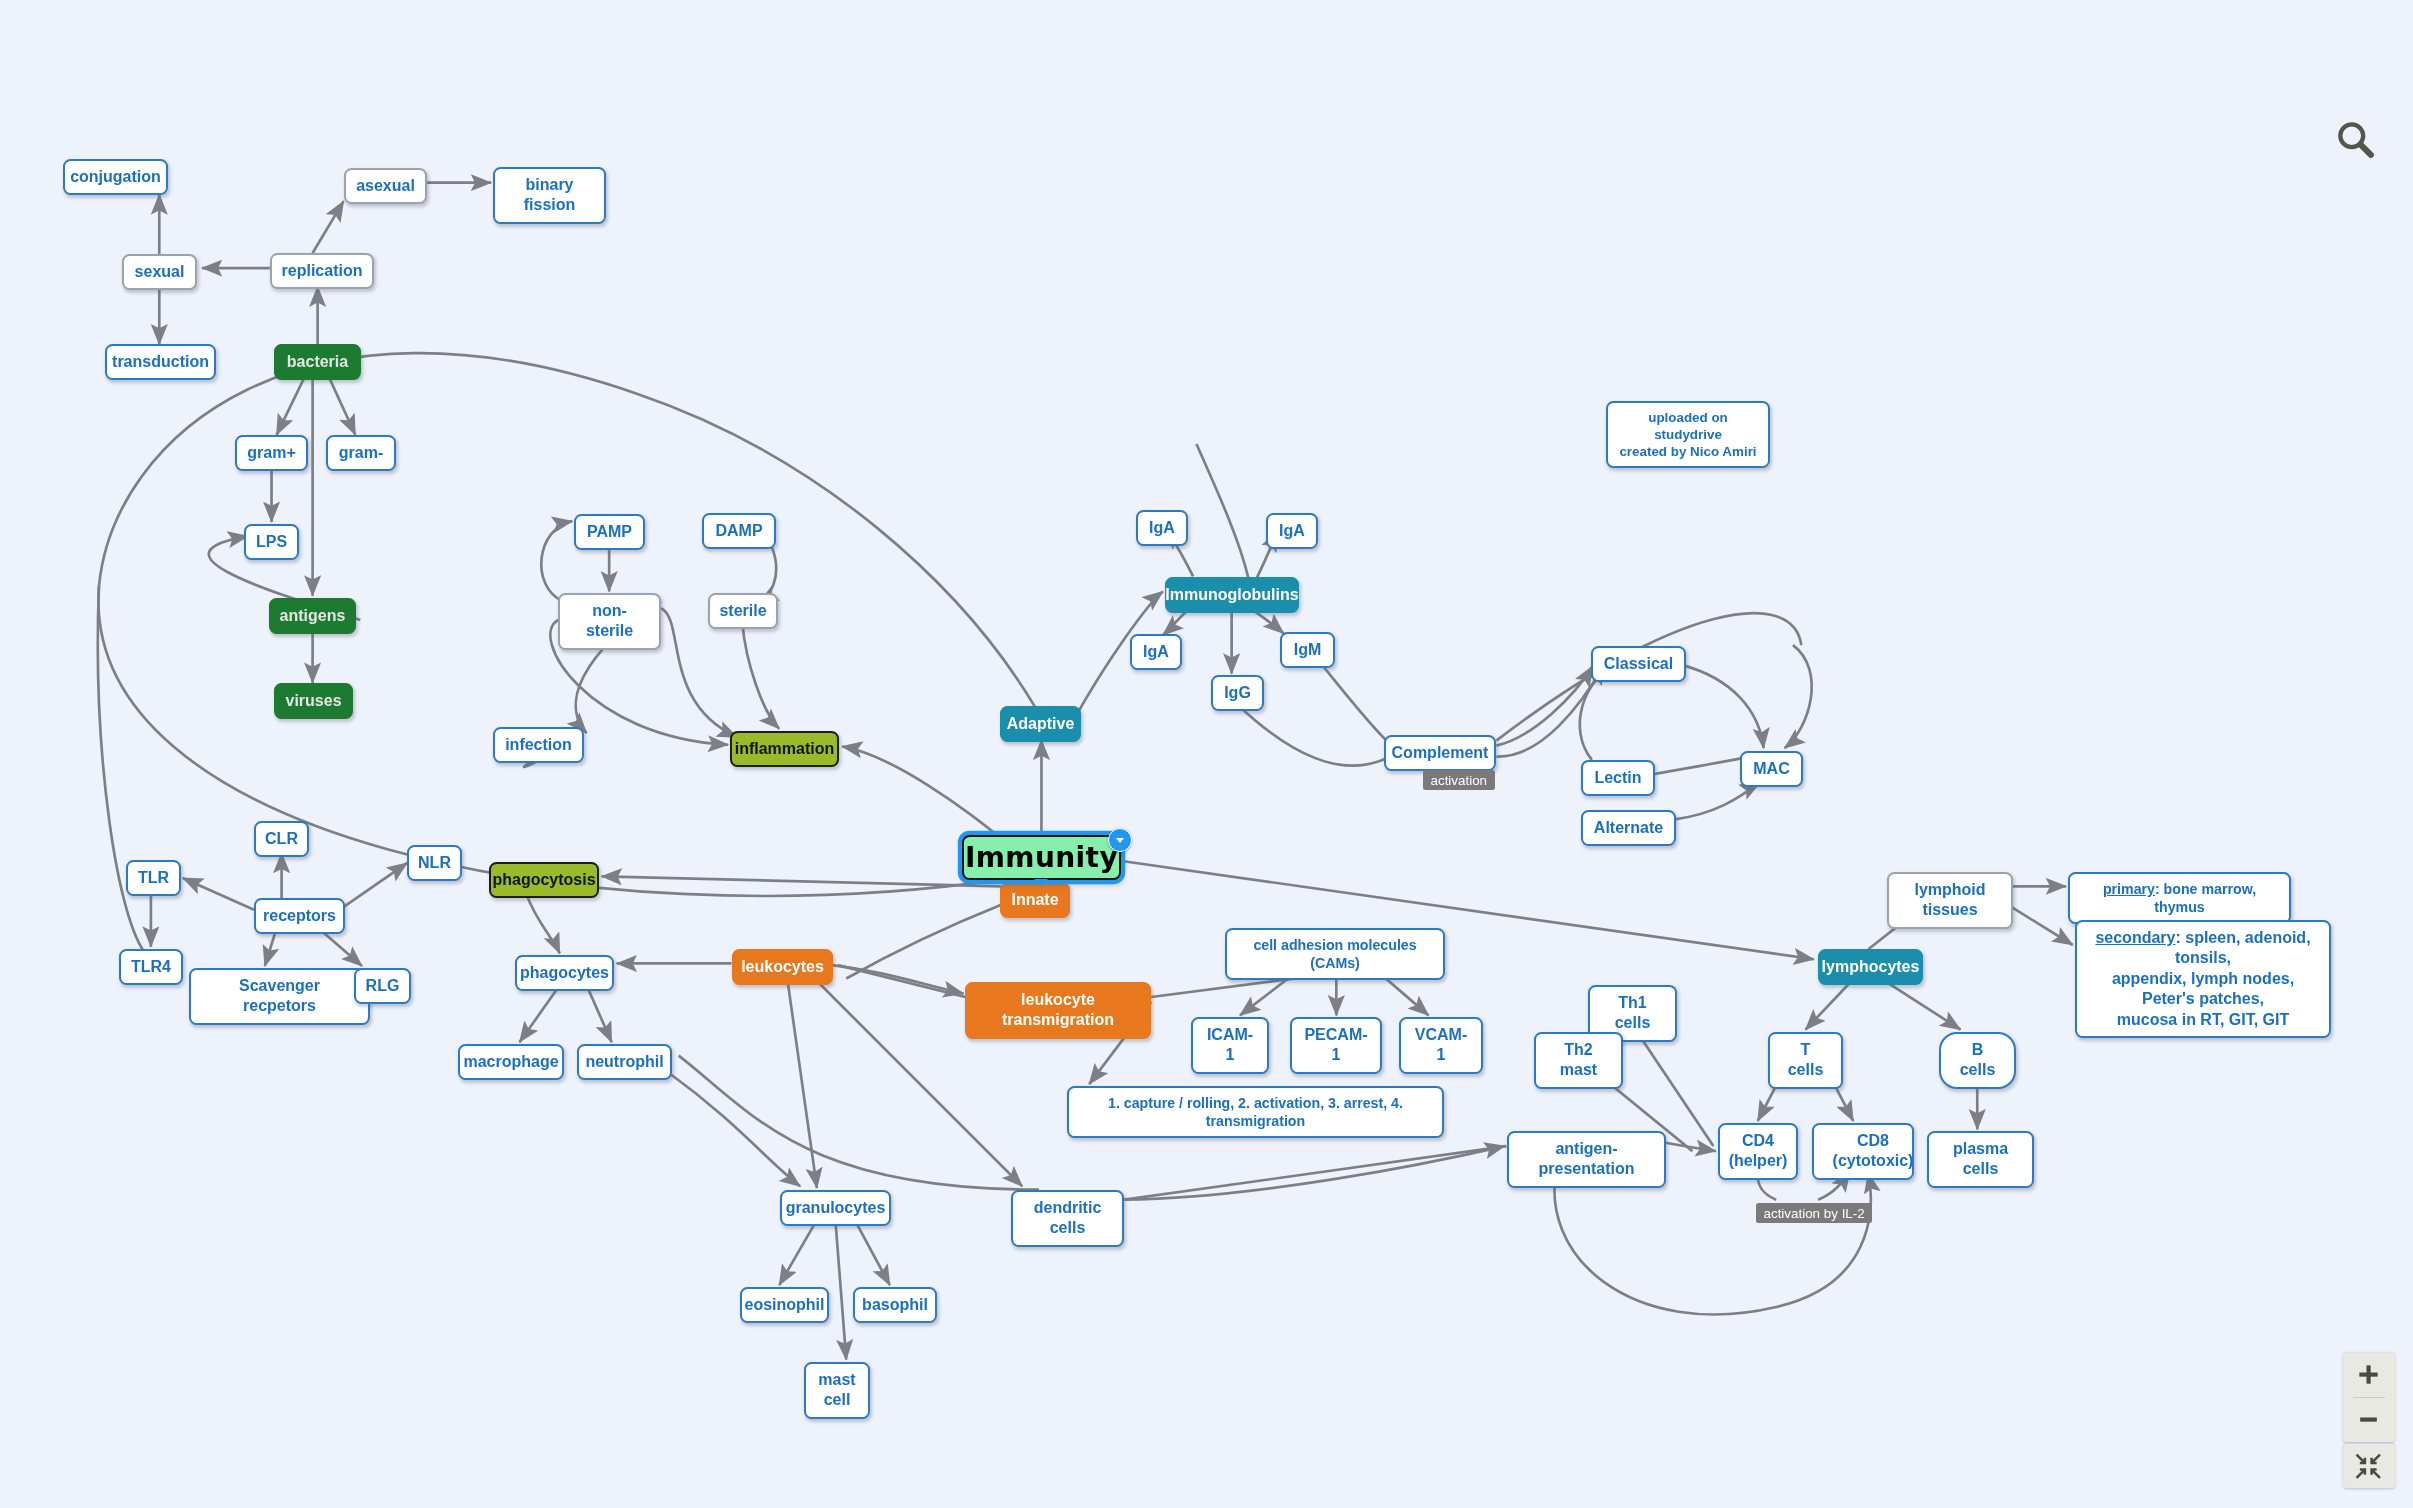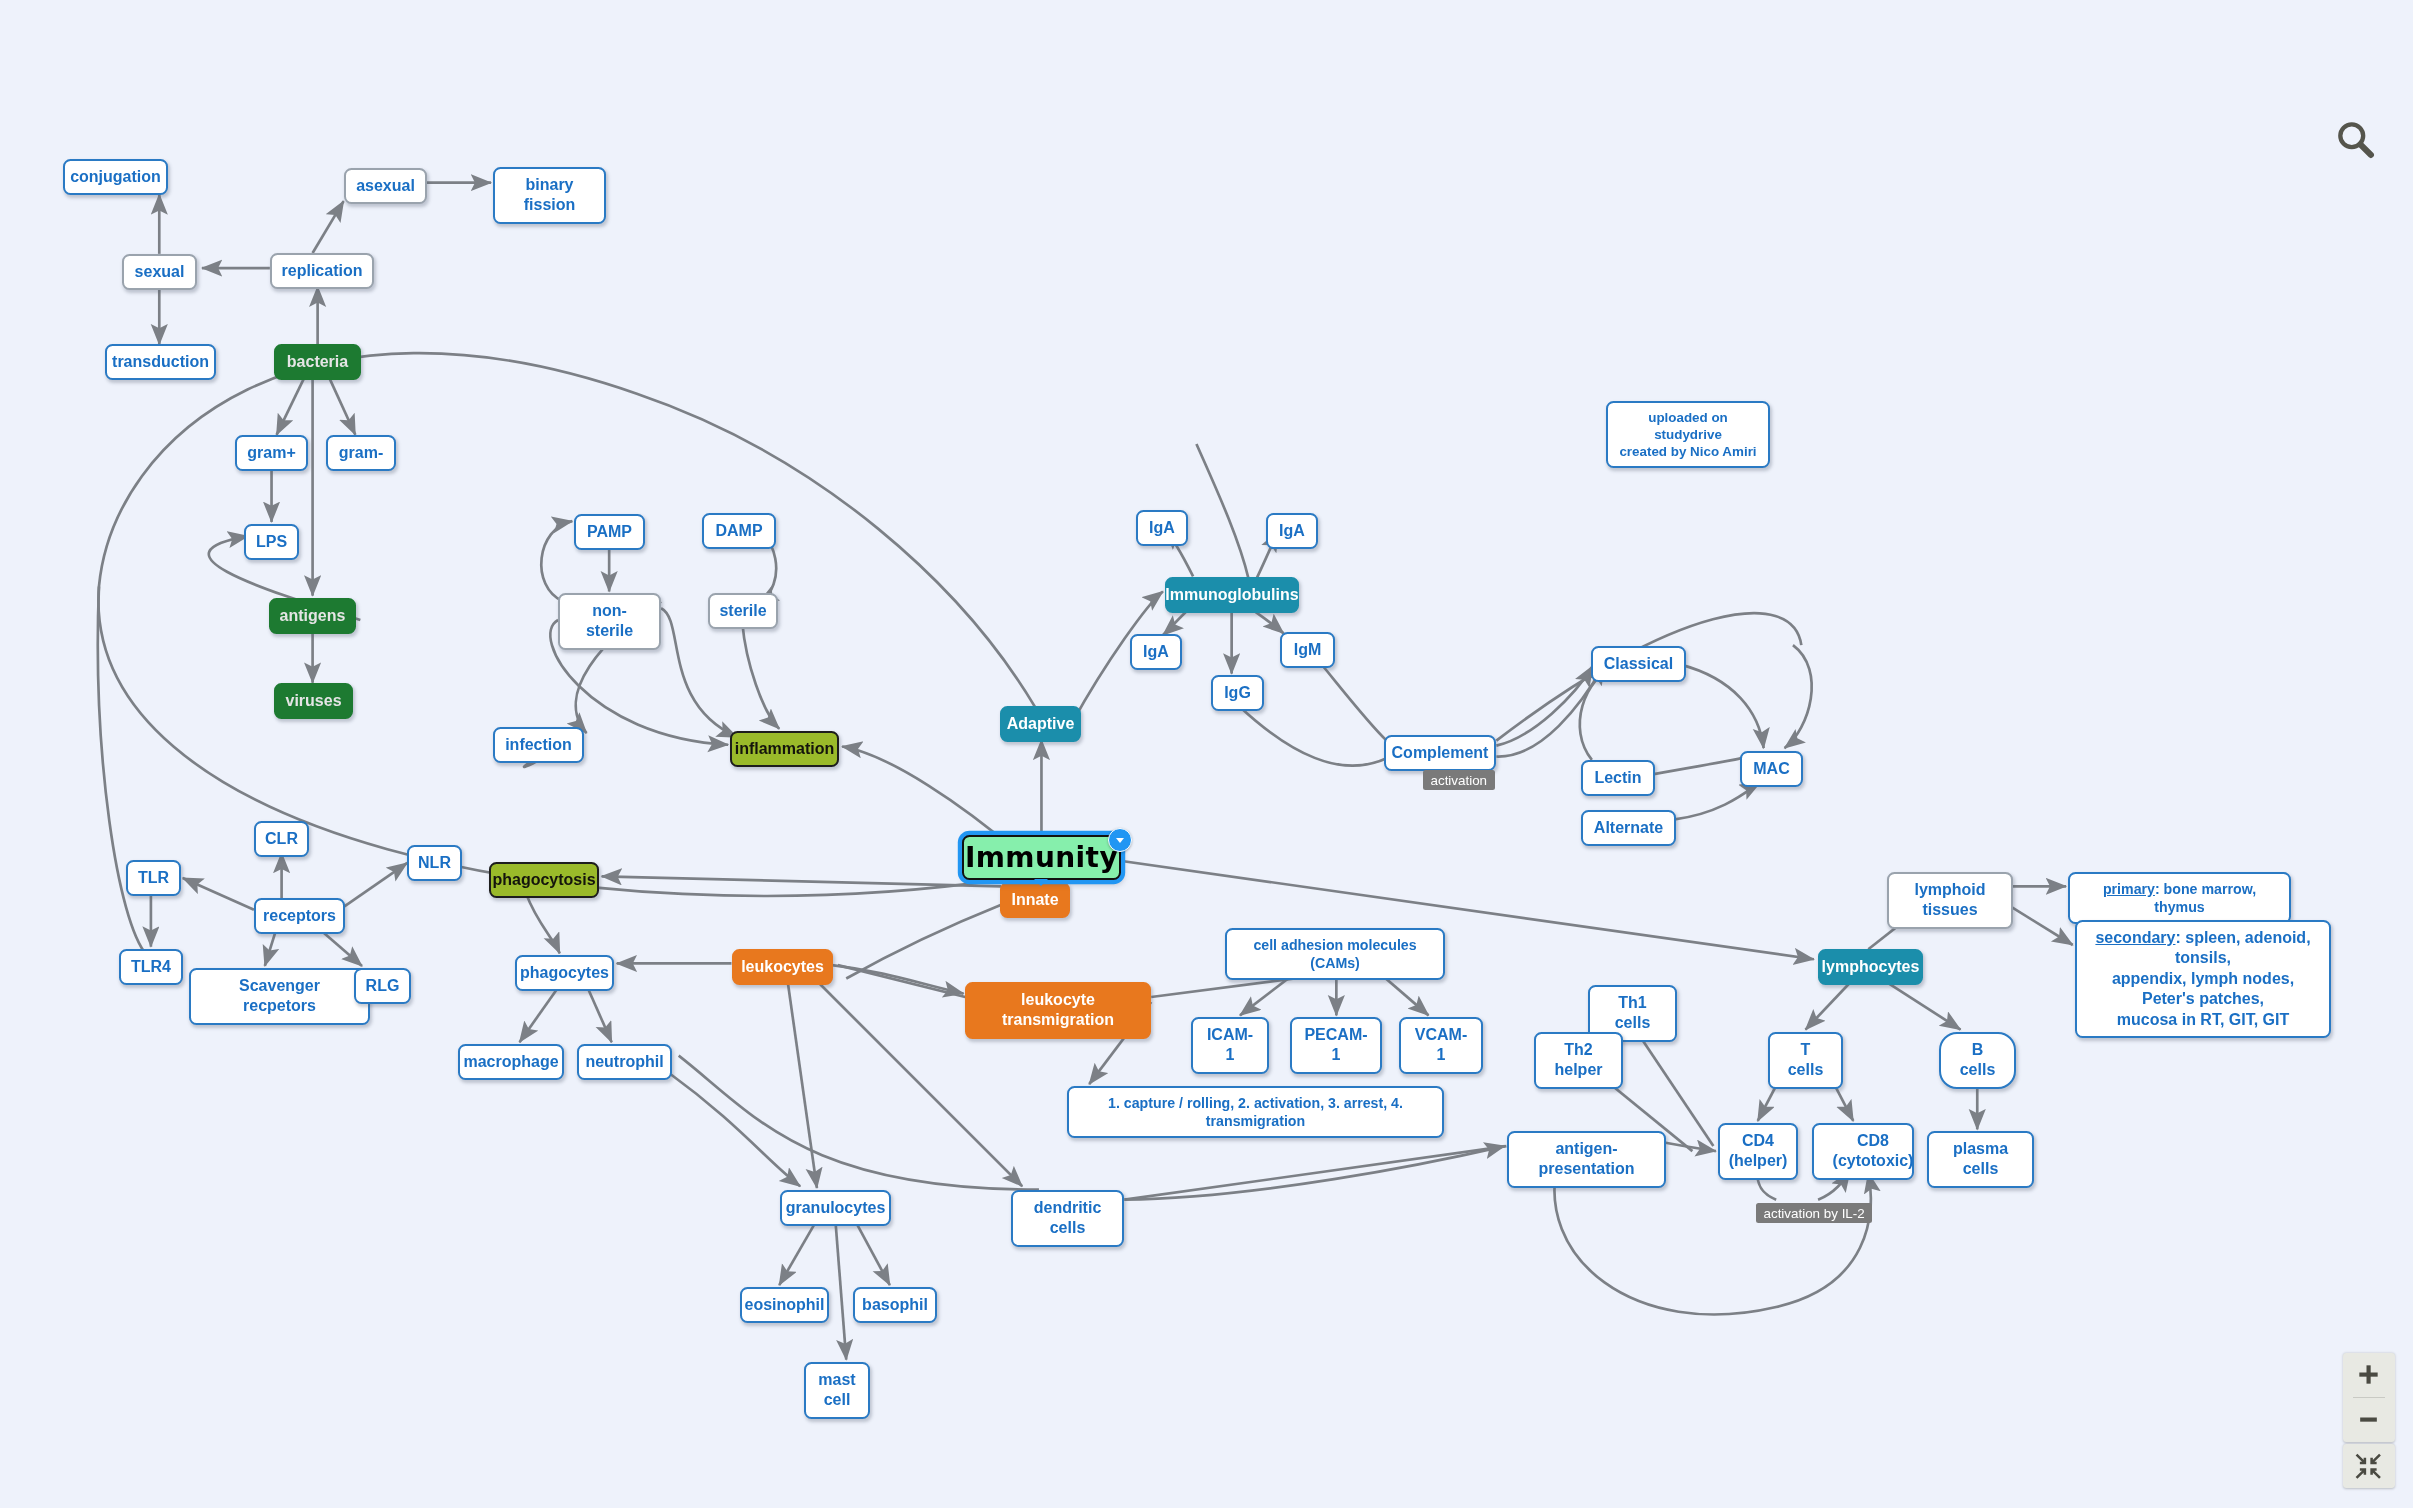--- a/index.html
+++ b/index.html
@@ -254,21 +254,21 @@
       <div class="node " style="left: 1740px; top: 751px; width: 63px; min-height: 30px;"><span class="lbl">MAC</span></div>
       <div class="node " style="left: 1606px; top: 401px; width: 164px; min-height: 47px; font-size: 13.4px;"><span class="lbl">uploaded on studydrive
 created by Nico Amiri</span></div>
       <div class="node gray" style="left: 1887px; top: 872px; width: 126px; min-height: 30px;"><span class="lbl">lymphoid tissues</span></div>
       <div class="node " style="left: 2068px; top: 872px; width: 223px; min-height: 30px; font-size: 14.2px;"><span class="lbl"><u>primary</u>: bone marrow, thymus</span></div>
       <div class="node " style="left: 2075px; top: 920px; width: 256px; min-height: 64px; font-size: 16px; text-align: center;"><span class="lbl"><u>secondary</u>: spleen, adenoid, tonsils,
 appendix, lymph nodes, Peter's patches,
 mucosa in RT, GIT, GIT</span></div>
       <div class="node teal" style="left: 1818px; top: 949px; width: 105px; min-height: 32px;"><span class="lbl">lymphocytes</span></div>
       <div class="node " style="left: 1588px; top: 985px; width: 89px; min-height: 30px;"><span class="lbl">Th1 cells</span></div>
-      <div class="node " style="left: 1534px; top: 1032px; width: 89px; min-height: 30px;"><span class="lbl">Th2 helper</span></div>
+      <div class="node " style="left: 1534px; top: 1032px; width: 89px; min-height: 30px;"><span class="lbl">Th2 mast</span></div>
       <div class="node " style="left: 1768px; top: 1032px; width: 75px; min-height: 30px;"><span class="lbl">T cells</span></div>
       <div class="node " style="left: 1939px; top: 1032px; width: 77px; min-height: 30px; border-radius: 18px;"><span class="lbl">B cells</span></div>
       <div class="node " style="left: 1718px; top: 1123px; width: 80px; min-height: 47px;"><span class="lbl">CD4
 (helper)</span></div>
       <div class="node " style="left: 1812px; top: 1123px; width: 102px; min-height: 47px; padding-left: 31px;"><span class="lbl">CD8
 (cytotoxic)</span></div>
       <div class="node " style="left: 1927px; top: 1131px; width: 107px; min-height: 30px;"><span class="lbl">plasma cells</span></div>
       <div class="node " style="left: 1507px; top: 1131px; width: 159px; min-height: 30px;"><span class="lbl">antigen-presentation</span></div>
     </div>
 

